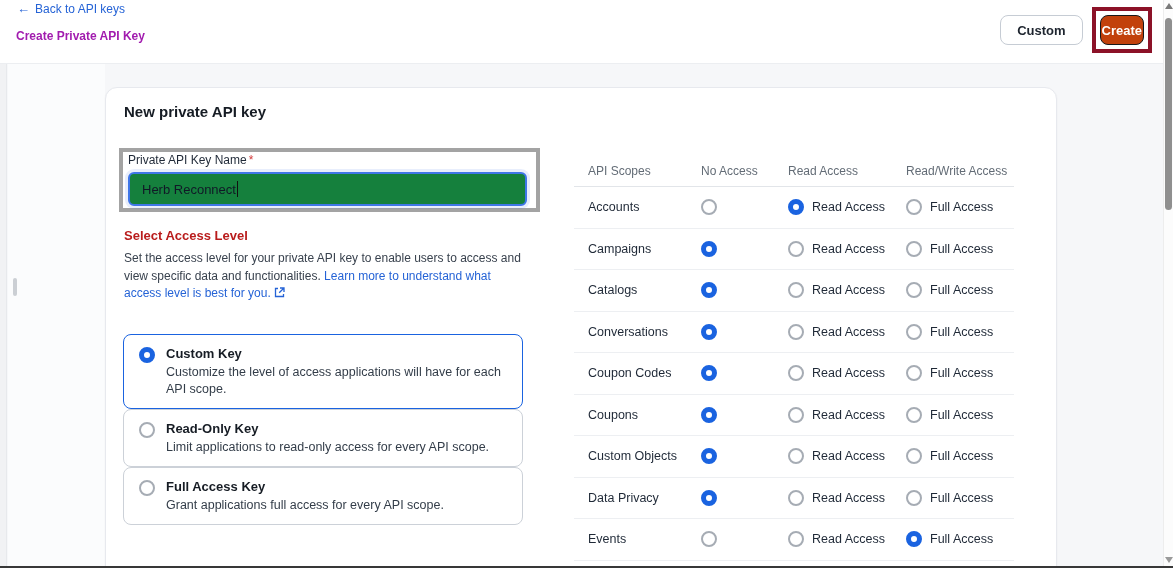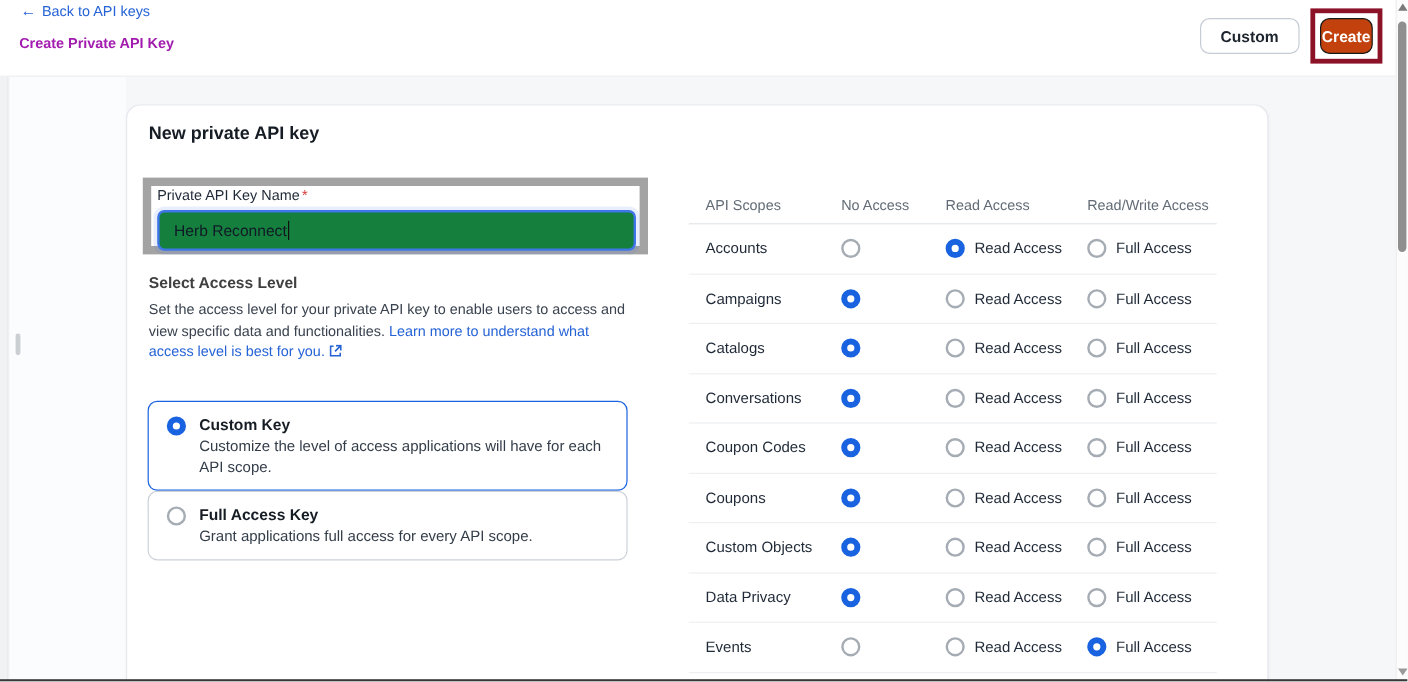--- a/index.html
+++ b/index.html
@@ -37,31 +37,31 @@
   .vscroll .arrow-down { position:absolute; bottom:5px; left:1px; width:0; height:0;
     border-left:4px solid transparent; border-right:4px solid transparent; border-top:6px solid #9a9a9a; }
 
   
   .card { position:absolute; left:105px; top:87px; width:952px; height:520px;
     background:#fff; border:1px solid #e7e9ee; border-radius:12px;
     box-shadow:0 1px 2px rgba(16,24,40,.05); }
   .card-heading { position:absolute; left:18px; top:15px; font-size:15px; font-weight:700; color:#161c24; }
 
   
-  .annotation-name { position:absolute; left:13px; top:60px; width:421px; height:64px; border:7px solid #a3a3a3; }
+  .annotation-name { position:absolute; left:13px; top:60px; width:421px; height:64px; border:4px solid #a3a3a3; }
   .field-label { position:absolute; left:5px; top:1px; font-size:12px; color:#1f2937; }
   .req-mark { color:#d23b3b; margin-left:2px; }
   .text-input { position:absolute; left:5px; top:20px; width:399px; height:34px;
     border:2px solid #3f76e8; border-radius:6px; background:#15803d;
     box-shadow:0 0 0 3px rgba(63,118,232,.12);
     display:flex; align-items:center; padding:0 12px; font-size:13px; color:#111827; cursor:text; }
   .caret { display:inline-block; width:1px; height:16px; background:#111; margin-left:1px; }
 
   
-  .section-heading { position:absolute; left:18px; top:140px; font-size:13px; font-weight:700; color:#404040; }
+  .section-heading { position:absolute; left:18px; top:140px; font-size:13px; font-weight:700; color:#b91c1c; }
   .section-desc { position:absolute; left:18px; top:162px; width:406px; font-size:12px; line-height:17.5px; color:#39424e; }
   .learn-link { color:#2563d6; text-decoration:none; cursor:pointer; }
   .ext-icon { display:inline-block; vertical-align:-1px; margin-left:3px; }
 
   .options { position:absolute; left:17px; top:246px; width:400px; display:flex; flex-direction:column; gap:0; }
   .opt-card { position:relative; border:1px solid #ccd1d8; border-radius:8px; background:#fff;
     padding:10px 14px 10px 42px; min-height:54px; cursor:pointer; }
   .opt-card.selected { border:1.5px solid #1a63e0; }
   .opt-card .radio { position:absolute; left:15px; top:12px; }
   .opt-title { font-size:13px; font-weight:700; color:#161c24; line-height:17px; }
@@ -128,20 +128,25 @@
     </div>
 
     <div class="options" id="access-options">
         <div class="opt-card selected">
           <span class="radio checked"></span>
           <div class="opt-title">Custom Key</div>
           <div class="opt-desc">Customize the level of access applications will have for each API scope.</div>
         </div>
         <div class="opt-card">
           <span class="radio"></span>
+          <div class="opt-title">Read-Only Key</div>
+          <div class="opt-desc">Limit applications to read-only access for every API scope.</div>
+        </div>
+        <div class="opt-card">
+          <span class="radio"></span>
           <div class="opt-title">Full Access Key</div>
           <div class="opt-desc">Grant applications full access for every API scope.</div>
         </div>
       </div>
 
     <div class="scopes">
       <div class="scopes-header">
         <div class="h-scope">API Scopes</div>
         <div>No Access</div>
         <div>Read Access</div>

